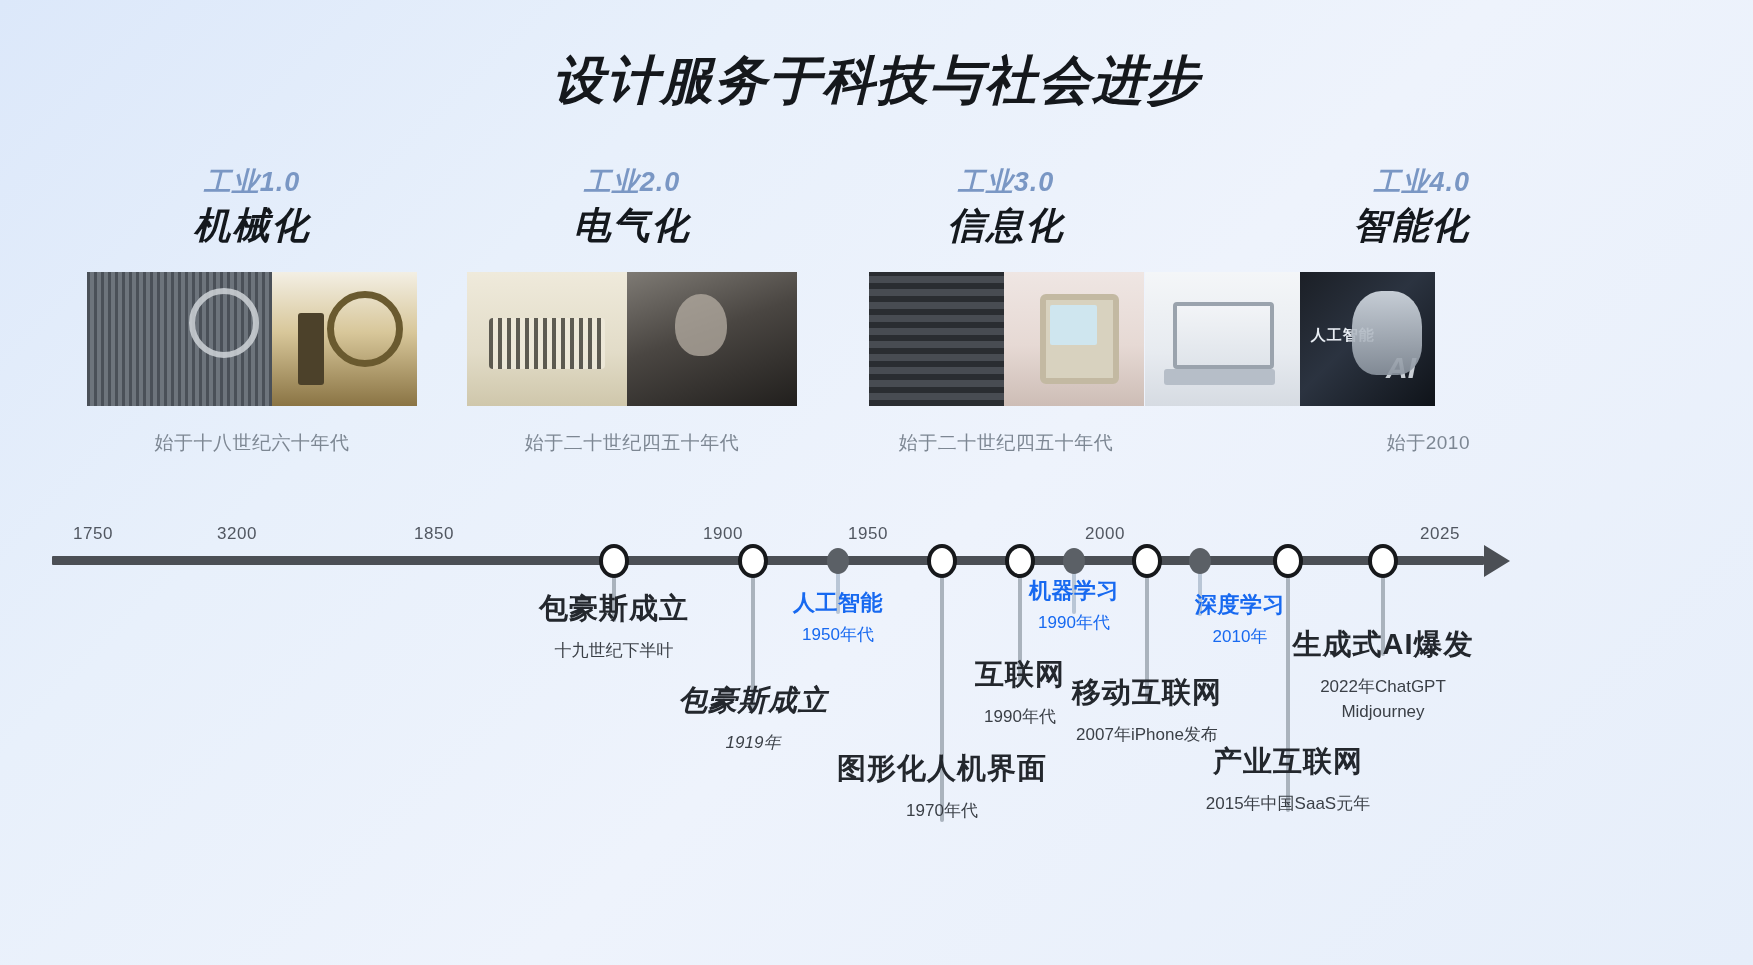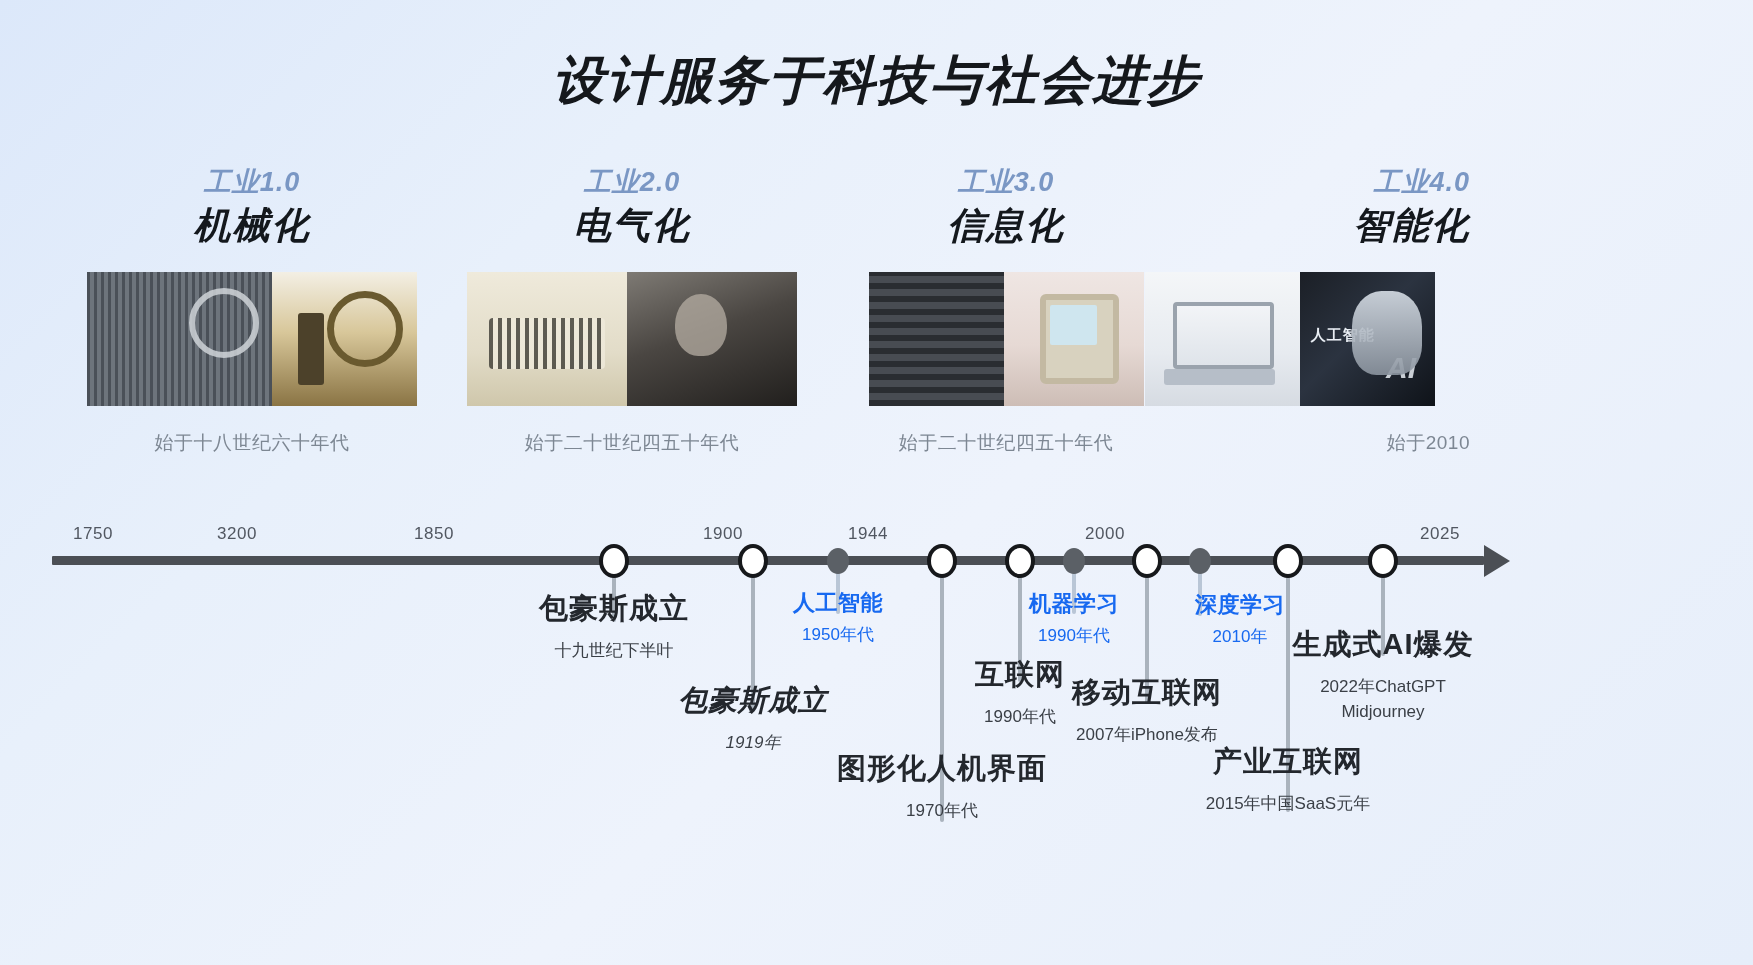--- a/index.html
+++ b/index.html
@@ -172,21 +172,21 @@
         <div class="era-cap">始于2010</div>
       </div>
     </div>
   <div id="axis-layer">
       <div id="axis-line" style="width: 1432px;"></div>
       <div id="axis-arrow" style="left: 1484px;"></div>
       <div class="year-tick" style="left: 93px;">1750</div>
       <div class="year-tick" style="left: 237px;">3200</div>
       <div class="year-tick" style="left: 434px;">1850</div>
       <div class="year-tick" style="left: 723px;">1900</div>
-      <div class="year-tick" style="left: 868px;">1944</div>
+      <div class="year-tick" style="left: 868px;">1950</div>
       <div class="year-tick" style="left: 1105px;">2000</div>
       <div class="year-tick" style="left: 1440px;">2025</div>
       <div class="marker hollow" style="left: 614px;"></div>
       <div class="marker hollow" style="left: 753px;"></div>
       <div class="marker solid" style="left: 838px;"></div>
       <div class="marker hollow" style="left: 942px;"></div>
       <div class="marker hollow" style="left: 1020px;"></div>
       <div class="marker solid" style="left: 1074px;"></div>
       <div class="marker hollow" style="left: 1147px;"></div>
       <div class="marker solid" style="left: 1200px;"></div>
@@ -213,21 +213,21 @@
       <div class="anno" style="left: 942px; top: 752px;">
         <div class="a-title">图形化人机界面</div>
         <div class="a-date">1970年代</div>
       </div>
       <div class="leader" style="left: 1020px; top: 572px; height: 110px;"></div>
       <div class="anno" style="left: 1020px; top: 658px;">
         <div class="a-title">互联网</div>
         <div class="a-date">1990年代</div>
       </div>
       <div class="leader blue" style="left: 1074px; top: 572px; height: 42px;"></div>
-      <div class="anno blue" style="left: 1074px; top: 591px;">
+      <div class="anno blue" style="left: 1074px; top: 578px;">
         <div class="a-title">机器学习</div>
         <div class="a-date">1990年代</div>
       </div>
       <div class="leader" style="left: 1147px; top: 572px; height: 132px;"></div>
       <div class="anno" style="left: 1147px; top: 676px;">
         <div class="a-title">移动互联网</div>
         <div class="a-date">2007年iPhone发布</div>
       </div>
       <div class="leader blue" style="left: 1200px; top: 572px; height: 44px;"></div>
       <div class="anno blue" style="left: 1200px; top: 592px; margin-left: 40px;">

